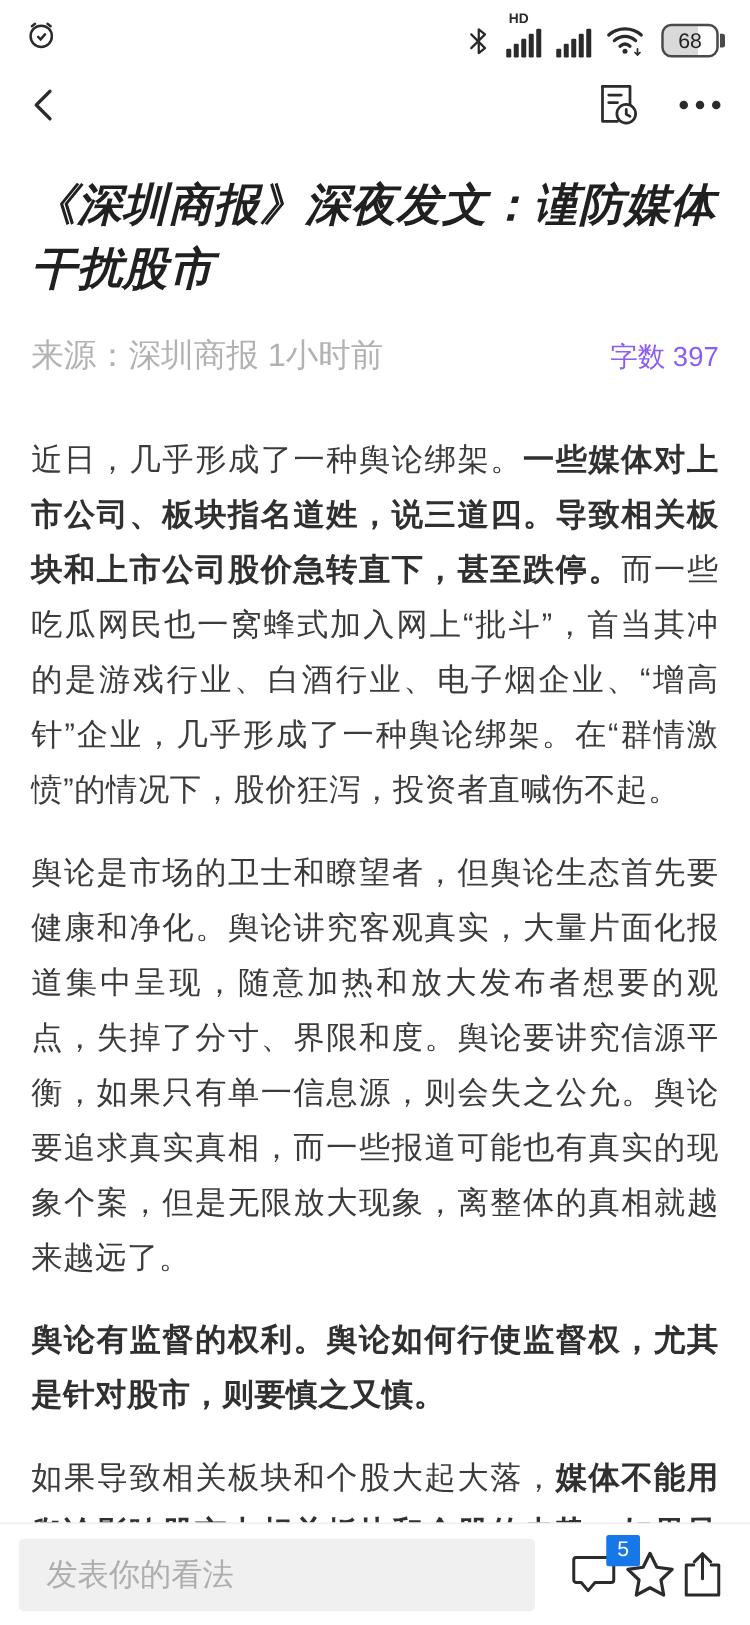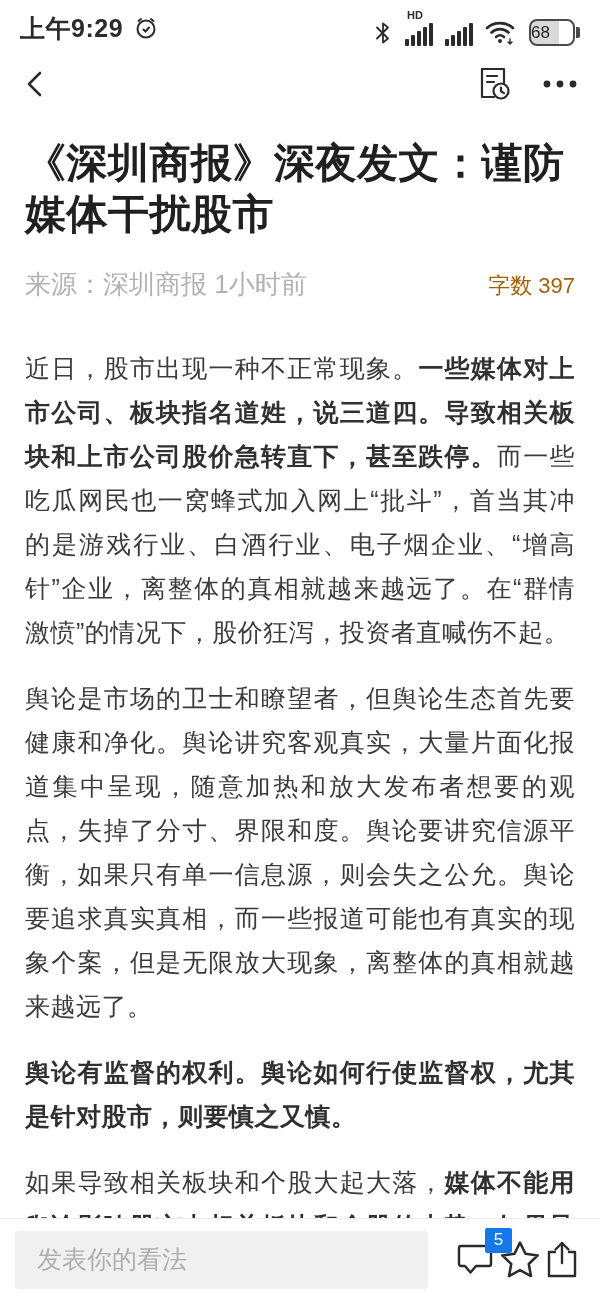--- a/index.html
+++ b/index.html
@@ -16,43 +16,43 @@
   .sb-left{display:flex;align-items:center;gap:10px;}
   .sb-time{font-size:25px;font-weight:700;letter-spacing:.5px;}
   .sb-right{display:flex;align-items:flex-end;gap:12px;}
   .sig{display:flex;align-items:flex-end;gap:2px;height:24px;}
   .sig i{display:block;width:4px;background:#2b2b2b;border-radius:1px;}
   .sig-wrap{display:flex;flex-direction:column;align-items:flex-start;line-height:1;}
   .hd{font-size:11px;font-weight:700;color:#2b2b2b;margin-bottom:1px;margin-left:2px;}
   .battery{display:flex;align-items:center;}
   .bat-body{
     width:46px;height:27px;border:2px solid #4a4a4a;border-radius:8px;
-    display:flex;align-items:center;
+    display:flex;align-items:center;justify-content:center;
     background:linear-gradient(to right,#d9d9d9 0 66%,#ffffff 66%);
     font-size:17px;color:#222;box-sizing:border-box;
   }
   .bat-nub{width:4px;height:11px;background:#4a4a4a;border-radius:0 2px 2px 0;margin-left:1px;}
   
   .nav-bar{
     height:56px;display:flex;align-items:center;justify-content:space-between;
     padding:0 22px;box-sizing:border-box;
   }
   .nav-right{display:flex;align-items:center;gap:28px;}
   .icon-btn{display:flex;align-items:center;justify-content:center;cursor:pointer;}
   
   .article{padding:0 25px;}
   .title{
-    font-size:41px;line-height:51px;font-weight:700;color:#202020;
-    margin:26px 0 0 0;letter-spacing:.5px;
+    font-size:36px;line-height:51px;font-weight:700;color:#202020;
+    margin:26px 0 0 0;letter-spacing:.5px;font-style:italic;
   }
   .meta-row{
     display:flex;justify-content:space-between;align-items:baseline;margin-top:27px;
   }
   .meta-source{font-size:26px;color:#b2b2b2;}
-  .meta-stats{font-size:22px;color:#a16207;display:flex;gap:18px;}
+  .meta-stats{font-size:22px;color:#8b5cf6;display:flex;gap:18px;}
   .body-text{margin-top:44px;font-size:25px;line-height:44px;color:#3b3b3b;letter-spacing:.5px;}
   .body-text p{margin:0 0 22px 0;text-align:justify;}
   .body-text .b{font-weight:700;color:#303030;}
   
   .bottom-bar{
     position:absolute;left:0;right:0;bottom:0;height:82px;background:#ffffff;
     border-top:1px solid #ececec;display:flex;align-items:center;
     padding:0 18px 0 15px;box-sizing:border-box;z-index:5;
   }
   .comment-input{
@@ -69,21 +69,20 @@
   }
   svg{display:block;}
 </style>
 </head>
 <body>
 
 <div class="phone">
 
   <div class="status-bar">
     <div class="sb-left">
-      <span class="sb-time">上午9:29</span>
       <span>
         <svg width="26" height="26" viewBox="0 0 26 26" fill="none" stroke="#2b2b2b" stroke-width="2" stroke-linecap="round">
           <circle cx="13" cy="14" r="8.5"></circle>
           <path d="M10.5 14.5 l2 2 l3.5 -4"></path>
           <path d="M5.5 6 l2.5 -2"></path>
             <path d="M20.5 6 l-2.5 -2"></path>
         </svg>
       </span>
     </div>
     <div class="sb-right">
@@ -156,21 +155,21 @@
 
   <div class="article">
     <h1 class="title">《深圳商报》深夜发文：谨防媒体干扰股市</h1>
     <div class="meta-row">
       <span class="meta-source">来源：深圳商报 1小时前</span>
       <span class="meta-stats">
         <span>字数 397</span>
       </span>
     </div>
     <div class="body-text">
-        <p><span>近日，股市出现一种不正常现象。</span><span class="b">一些媒体对上市公司、板块指名道姓，说三道四。导致相关板块和上市公司股价急转直下，甚至跌停。</span><span>而一些吃瓜网民也一窝蜂式加入网上“批斗”，首当其冲的是游戏行业、白酒行业、电子烟企业、“增高针”企业，离整体的真相就越来越远了。在“群情激愤”的情况下，股价狂泻，投资者直喊伤不起。</span></p>
+        <p><span>近日，几乎形成了一种舆论绑架。</span><span class="b">一些媒体对上市公司、板块指名道姓，说三道四。导致相关板块和上市公司股价急转直下，甚至跌停。</span><span>而一些吃瓜网民也一窝蜂式加入网上“批斗”，首当其冲的是游戏行业、白酒行业、电子烟企业、“增高针”企业，几乎形成了一种舆论绑架。在“群情激愤”的情况下，股价狂泻，投资者直喊伤不起。</span></p>
         <p><span>舆论是市场的卫士和瞭望者，但舆论生态首先要健康和净化。舆论讲究客观真实，大量片面化报道集中呈现，随意加热和放大发布者想要的观点，失掉了分寸、界限和度。舆论要讲究信源平衡，如果只有单一信息源，则会失之公允。舆论要追求真实真相，而一些报道可能也有真实的现象个案，但是无限放大现象，离整体的真相就越来越远了。</span></p>
         <p><span class="b">舆论有监督的权利。舆论如何行使监督权，尤其是针对股市，则要慎之又慎。</span></p>
         <p><span>如果导致相关板块和个股大起大落，</span><span class="b">媒体不能用舆论影响股市中相关板块和个股的走势，如果导致相关板块和个股大起大落，造成大幅波动，就有违监督</span></p>
       </div>
   </div>
 
   <div class="bottom-bar">
     <div class="comment-input">
       <span>发表你的看法</span>
     </div>

